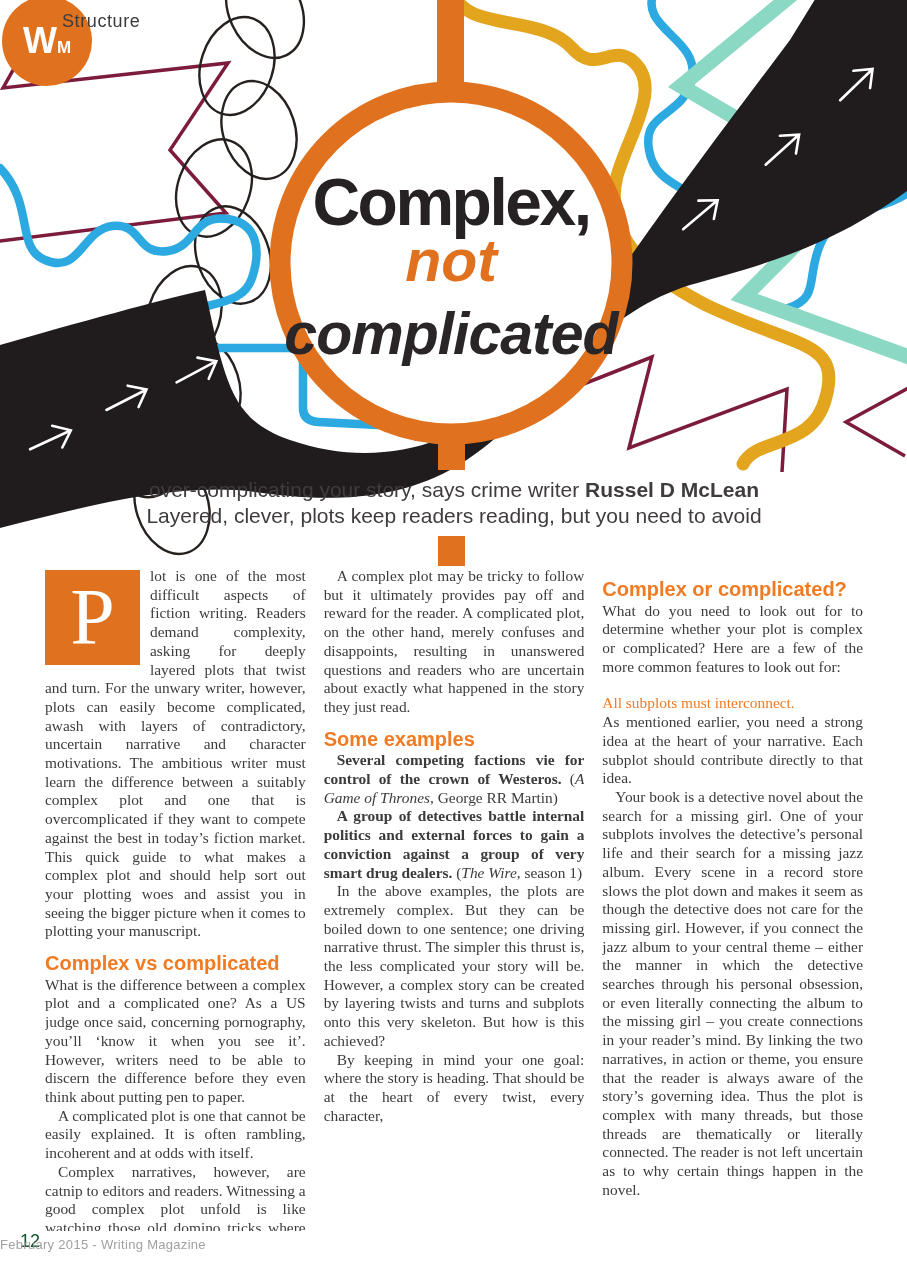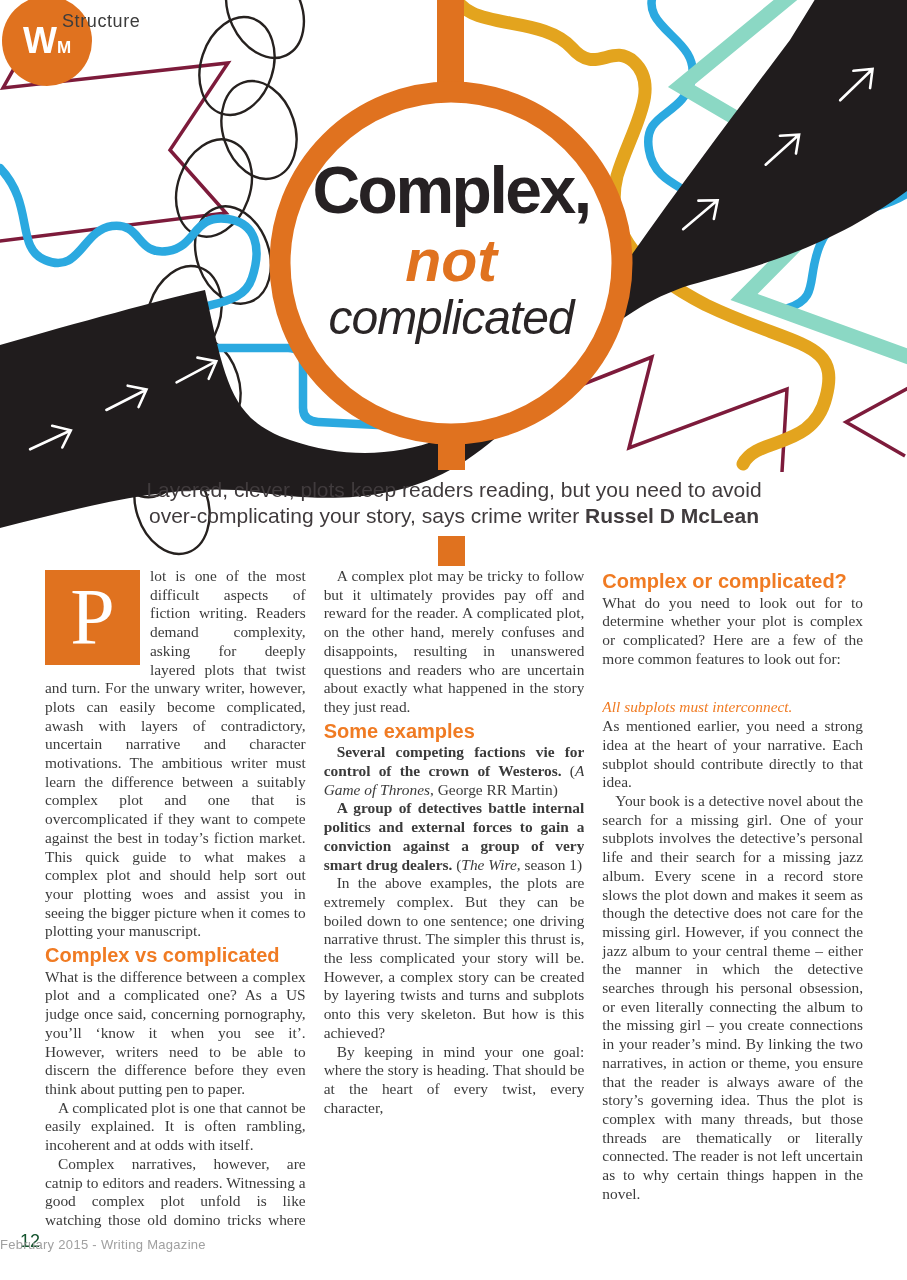--- a/index.html
+++ b/index.html
@@ -21,39 +21,39 @@
   .stem{fill:var(--accent)}
 
   .badge{position:absolute;left:2px;top:-4px;width:90px;height:90px;border-radius:50%;
          background:var(--accent);color:#fff;display:flex;align-items:center;justify-content:center;
          font-weight:bold}
   .badge .w{font-size:36px;line-height:1}
   .badge .m{font-size:17px;line-height:1;margin-top:12px}
   .section-label{position:absolute;left:62px;top:11px;font-size:18px;color:#3c3c3c;letter-spacing:.6px}
 
   .t-line{position:absolute;left:271px;width:360px;text-align:center;white-space:nowrap}
-  .t1{top:152px;font-size:66px;font-weight:bold;letter-spacing:-2.5px;color:#262123}
+  .t1{top:164px;font-size:66px;font-weight:bold;letter-spacing:-2.5px;color:#262123}
   .t2{top:227px;font-size:59px;font-weight:bold;font-style:italic;color:var(--accent)}
-  .t3{top:290px;font-size:48px;font-weight:normal;font-style:italic;color:#2a2526;letter-spacing:-1px}
+  .t3{top:300px;font-size:59px;font-weight:bold;font-style:italic;color:#2a2526;letter-spacing:-1px}
 
   .standfirst{position:absolute;left:134px;top:477px;width:640px;text-align:center;
               font-size:21px;line-height:25.5px;color:#403b3d}
   .standfirst .b{font-weight:bold}
 
   .cols{position:absolute;left:45px;top:567px;width:818px;height:664px;display:flex;gap:18px;
         font-family:"Liberation Serif",serif;font-size:15.4px;line-height:18.7px;
         color:var(--body_text);text-align:justify}
   .col{flex:1;overflow:hidden}
   .col p{margin:0}
   .col p.ind{text-indent:13px}
   .col .b{font-weight:bold}
   .col .i{font-style:italic}
   .col h3{font-family:"Liberation Sans",sans-serif;font-weight:bold;color:var(--heading);
-          font-size:20px;margin:5px 0 3px;text-align:left}
-  .col .subhead{color:var(--heading);font-style:italic;margin:29px 0 1px}
+          font-size:20px;margin:13px 0 3px;text-align:left}
+  .col .subhead{color:var(--heading);margin:17px 0 1px}
   .dropcap{float:left;width:95px;height:95px;margin:3px 10px 2px 0;background:var(--accent);
            color:#fff;font-size:80px;line-height:94px;text-align:center}
 
   .pageno{position:absolute;left:20px;top:1231px;font-size:18px;color:#14532d}
   .credit{position:absolute;left:0;right:0;top:1237px;text-align:left;font-size:13px;
           color:var(--footer_gray);letter-spacing:.3px}
 </style>
 </head>
 <body>
 
@@ -122,22 +122,22 @@
   <span class="w">W</span>
   <span class="m">M</span>
 </div>
 <div class="section-label">Structure</div>
 
 <div class="t-line t1">Complex,</div>
 <div class="t-line t2">not</div>
 <div class="t-line t3">complicated</div>
 
 <div class="standfirst">
+  <div><span>over-complicating your story, says crime writer </span><span class="b">Russel D McLean</span></div>
   <div>Layered, clever, plots keep readers reading, but you need to avoid</div>
-  <div><span>over-complicating your story, says crime writer </span><span class="b">Russel D McLean</span></div>
 </div>
 
 <div class="cols">
     <div class="col">
       <p><span class="dropcap">P</span><span>lot is one of the most difficult aspects of fiction writing. Readers demand complexity, asking for deeply layered plots that twist and turn. For the unwary writer, however, plots can easily become complicated, awash with layers of contradictory, uncertain narrative and character motivations. The ambitious writer must learn the difference between a suitably complex plot and one that is overcomplicated if they want to compete against the best in today’s fiction market. This quick guide to what makes a complex plot and should help sort out your plotting woes and assist you in seeing the bigger picture when it comes to plotting your manuscript.</span></p>
       <h3>Complex vs complicated</h3>
       <p><span>What is the difference between a complex plot and a complicated one? As a US judge once said, concerning pornography, you’ll ‘know it when you see it’. However, writers need to be able to discern the difference before they even think about putting pen to paper.</span></p>
       <p class="ind"><span>A complicated plot is one that cannot be easily explained. It is often rambling, incoherent and at odds with itself.</span></p>
       <p class="ind"><span>Complex narratives, however, are catnip to editors and readers. Witnessing a good complex plot unfold is like watching those old domino tricks where all the pieces fall</span></p>
     </div>

